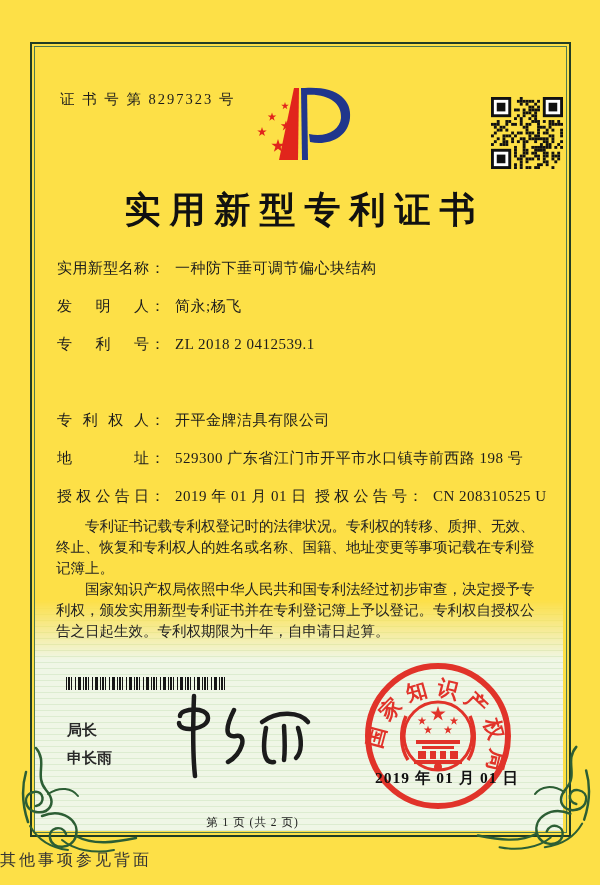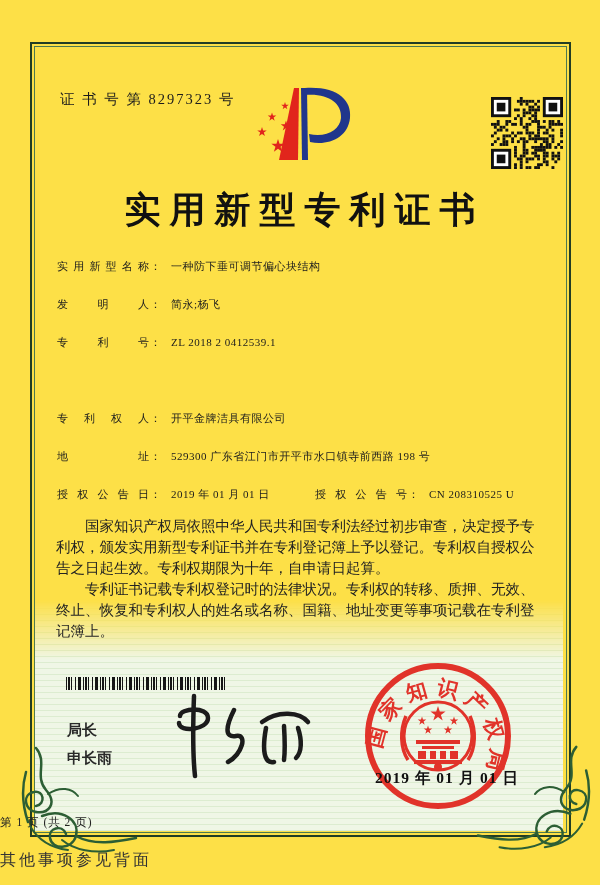--- a/index.html
+++ b/index.html
@@ -14,41 +14,41 @@
   .guilloche{position:absolute;left:34px;top:600px;width:529px;height:231px;
     background-color:#eff6e6;
     background-image:repeating-linear-gradient(0deg,#dcecd0 0 1px,rgba(0,0,0,0) 1px 6px);
     -webkit-mask-image:linear-gradient(180deg,rgba(0,0,0,0) 0,#000 26%);
     mask-image:linear-gradient(180deg,rgba(0,0,0,0) 0,#000 26%);}
   .cert-no{position:absolute;left:60px;top:90px;font-size:14.5px;letter-spacing:2px;}
   .logo{position:absolute;left:242px;top:76px;width:122px;height:106px;}
   .qr{position:absolute;left:491px;top:97px;width:72px;height:72px;}
   .title{position:absolute;left:0;top:186px;width:600px;text-align:center;
          font-size:36px;font-weight:bold;letter-spacing:9px;text-indent:9px;color:#111;}
-  .row{position:absolute;left:57px;width:500px;height:22px;font-size:11px;white-space:nowrap;}
+  .row{position:absolute;left:57px;width:500px;height:22px;font-size:15px;white-space:nowrap;}
   .lbl{display:inline-block;width:92px;text-align:justify;text-align-last:justify;vertical-align:top;}
   .colon{display:inline-block;margin:0 2px 0 1px;}
   .val{display:inline-block;margin-left:8px;letter-spacing:0.5px;}
   .pair2{position:absolute;left:258px;top:0;}
   .pair2 .lbl{width:92px;}
   .paras{position:absolute;left:56px;top:516px;width:492px;font-size:14.5px;line-height:21px;
          color:#222;}
   .paras p{margin:0;text-indent:2em;}
   .barcode{position:absolute;left:66px;top:677px;width:160px;height:13px;
     background-image:
       repeating-linear-gradient(90deg,#151515 0 1px,rgba(0,0,0,0) 1px 2px,#151515 2px 4px,
         rgba(0,0,0,0) 4px 5px,#151515 5px 6px,rgba(0,0,0,0) 6px 9px,#151515 9px 10px,
         rgba(0,0,0,0) 10px 12px,#151515 12px 15px,rgba(0,0,0,0) 15px 17px);}
   .signer{position:absolute;left:67px;top:718px;font-family:Liberation Mono, monospace;
           font-size:15px;font-weight:bold;color:#2a2a2a;line-height:28px;}
   .signature{position:absolute;left:162px;top:688px;width:150px;height:100px;}
   .seal{position:absolute;left:362px;top:660px;width:152px;height:152px;opacity:.93;}
   .seal-date{position:absolute;left:362px;top:768px;width:170px;font-size:15.5px;
              letter-spacing:1px;color:#101010;text-align:center;font-weight:bold;}
-  .page-num{position:absolute;left:0;top:815px;width:505px;text-align:left;font-size:11.5px;
+  .page-num{position:absolute;left:0;top:815px;width:505px;text-align:center;font-size:11.5px;
             letter-spacing:1px;color:#222;}
   .back-note{position:absolute;left:0;top:850px;width:540px;text-align:left;font-size:16px;
              letter-spacing:3px;color:#333;font-family:Liberation Mono, monospace;}
   .corner{position:absolute;}
   .corner-bl{left:18px;top:742px;width:128px;height:118px;}
   .corner-br{left:468px;top:738px;width:126px;height:122px;transform:scaleX(-1);}
 </style>
 </head>
 <body>
 
@@ -308,22 +308,22 @@
     <span class="lbl">地址</span><span class="colon">：</span><span class="val">529300 广东省江门市开平市水口镇寺前西路 198 号</span>
   </div>
   <div class="row" style="top:487px">
     <span class="lbl">授权公告日</span><span class="colon">：</span><span class="val">2019 年 01 月 01 日</span>
     <span class="pair2">
       <span class="lbl">授权公告号</span><span class="colon">：</span><span class="val">CN 208310525 U</span>
     </span>
   </div>
 
   <div class="paras">
+    <p>专利证书记载专利权登记时的法律状况。专利权的转移、质押、无效、终止、恢复和专利权人的姓名或名称、国籍、地址变更等事项记载在专利登记簿上。</p>
     <p>国家知识产权局依照中华人民共和国专利法经过初步审查，决定授予专利权，颁发实用新型专利证书并在专利登记簿上予以登记。专利权自授权公告之日起生效。专利权期限为十年，自申请日起算。</p>
-    <p>专利证书记载专利权登记时的法律状况。专利权的转移、质押、无效、终止、恢复和专利权人的姓名或名称、国籍、地址变更等事项记载在专利登记簿上。</p>
   </div>
 
   <div class="barcode"></div>
 
   <div class="signer">
     <div>局长</div>
     <div>申长雨</div>
   </div>
 
   <div class="signature">

